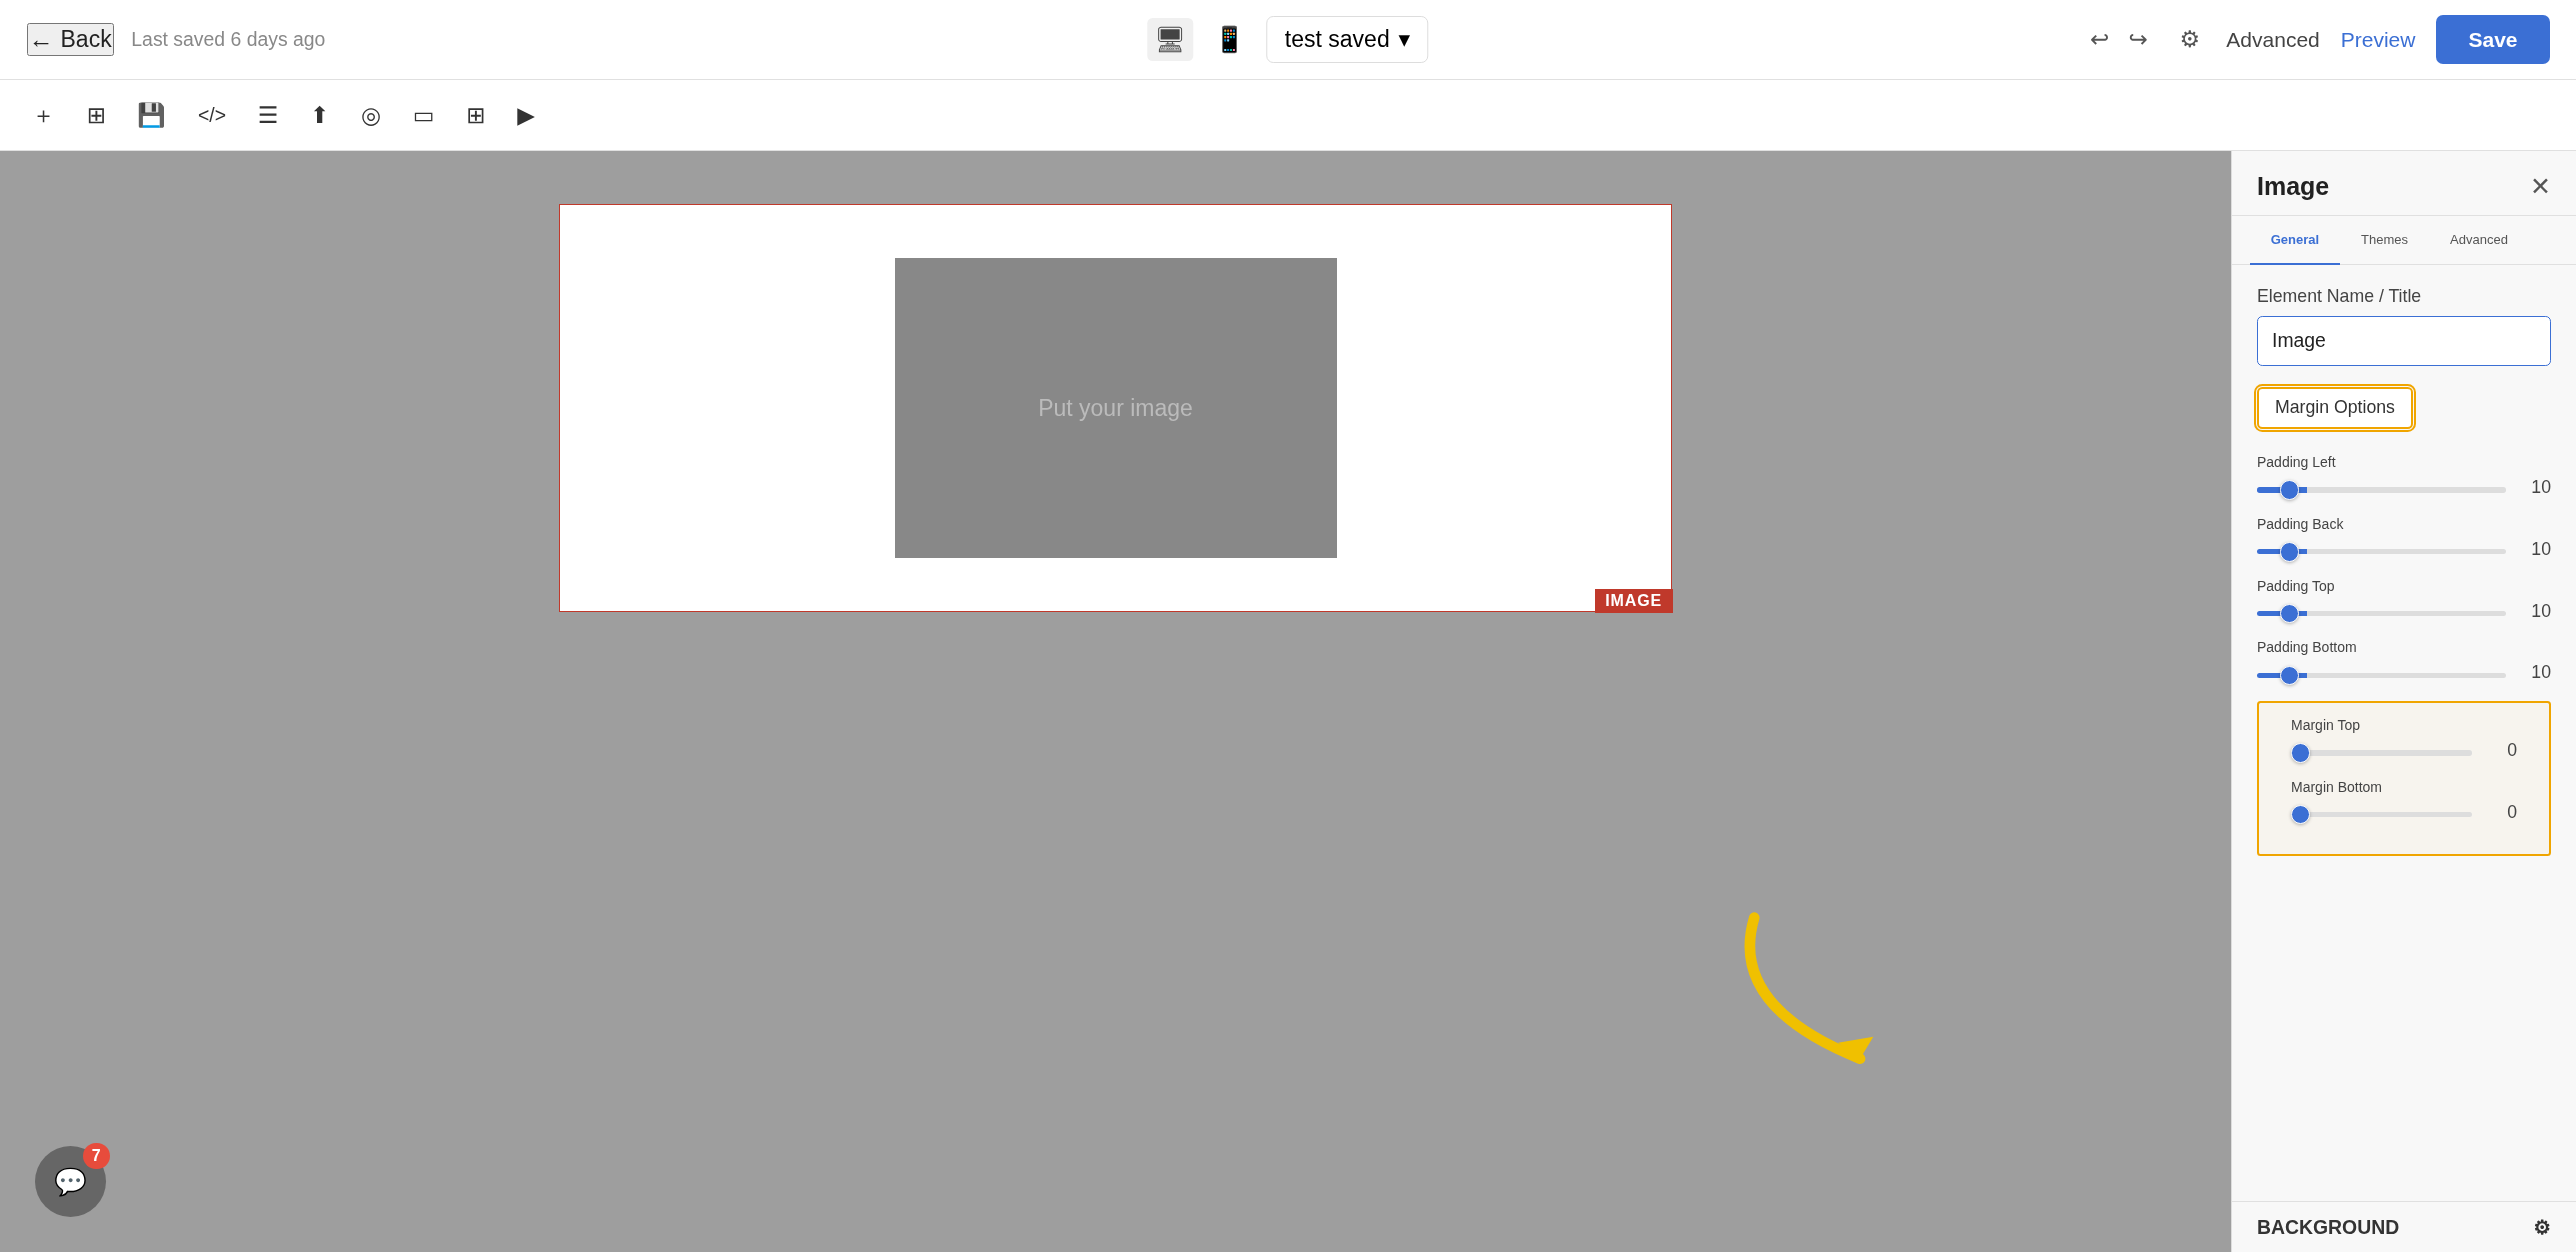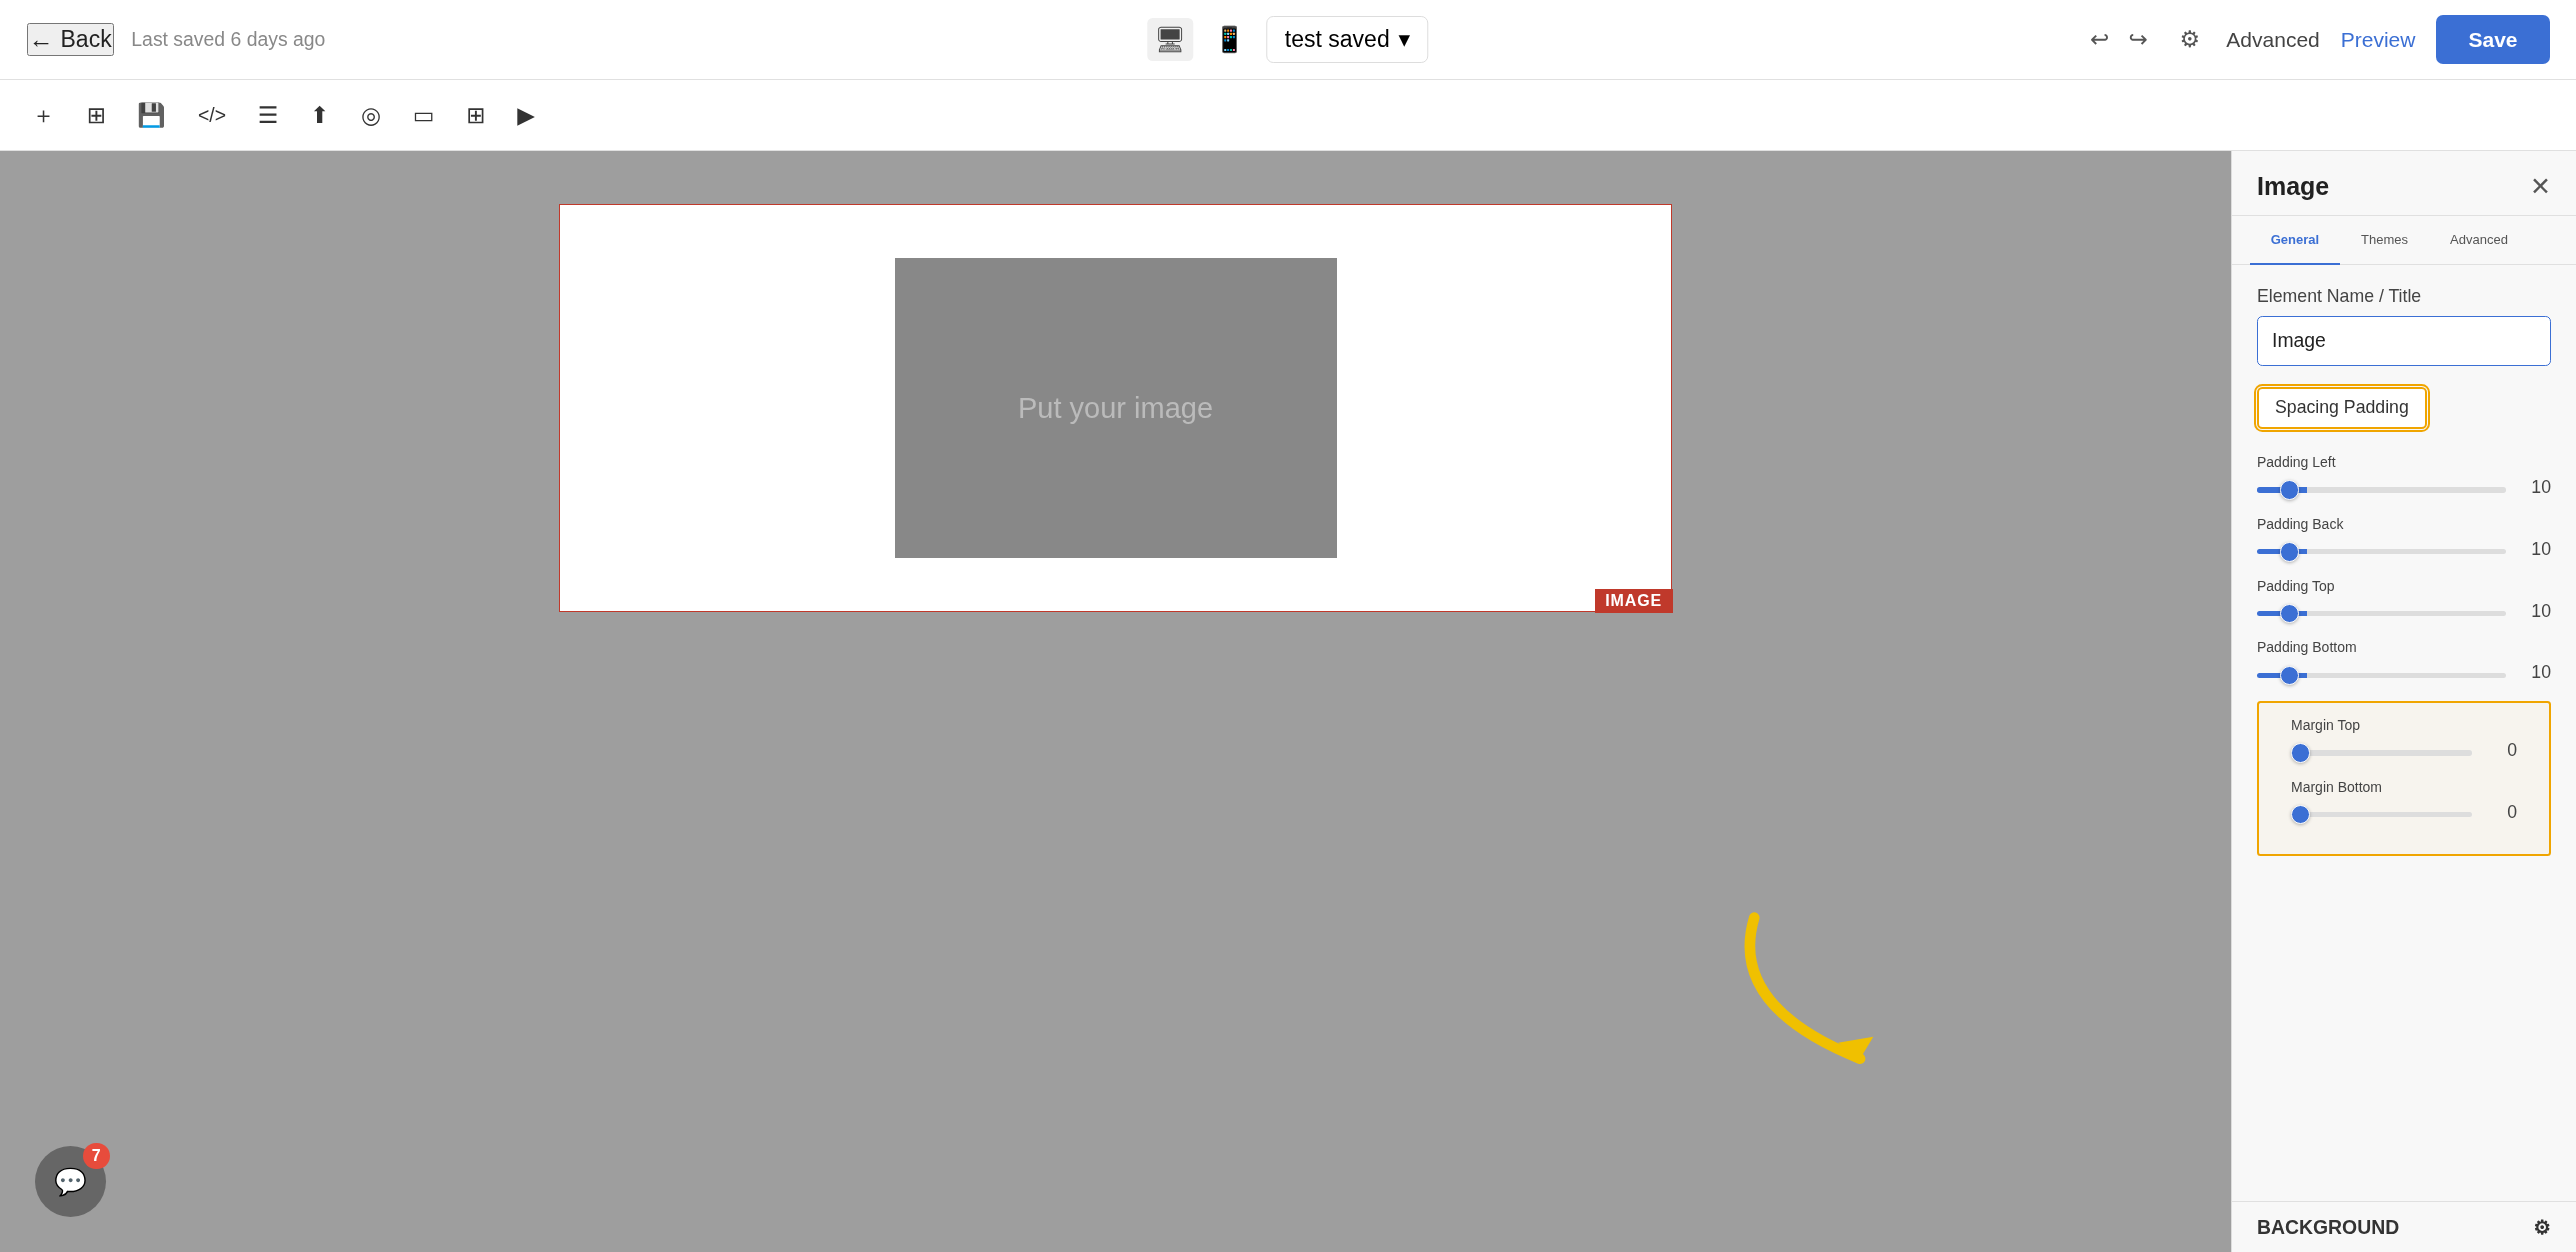--- a/index.html
+++ b/index.html
@@ -54,21 +54,21 @@
     .canvas-frame {
       width: 1113px; min-height: 300px; background: #fff;
       border: 1.8px solid #c0392b; position: relative;
       display: flex; align-items: center; justify-content: center;
     }
     .image-placeholder {
       width: 442px; height: 300px; background: #888;
       display: flex; align-items: center; justify-content: center;
       margin: 53px auto;
     }
-    .image-placeholder-text { font-size: 29px; color: #bbb; font-weight: 400; }
+    .image-placeholder-text { font-size: 23px; color: #bbb; font-weight: 400; }
     .image-label {
       position: absolute; bottom: -1.8px; right: -1.8px;
       background: #c0392b; color: #fff; font-size: 16px; padding: 2.7px 10.6px;
       font-weight: 600; letter-spacing: 0.9px;
     }
 
     
     .right-panel {
       width: 345px; background: #f8f8f8; border-left: 0.9px solid #ddd;
       display: flex; flex-direction: column; overflow-y: auto;
@@ -247,21 +247,21 @@
     </div>
 
     <div class="panel-content">
 
       
       <div class="field-label">Element Name / Title</div>
       <input type="text" class="text-input" value="Image" style="">
 
       
       <div>
-        <button class="spacing-options-btn">Spacing Padding</button>
+        <button class="spacing-options-btn">Margin Options</button>
       </div>
 
       
       <div class="slider-section">
         <div class="slider-label">Padding Left</div>
         <div class="slider-row">
           <div class="slider-container">
             <input type="range" min="0" max="100" value="10" style="">
           </div>
           <span class="slider-value">10</span>

